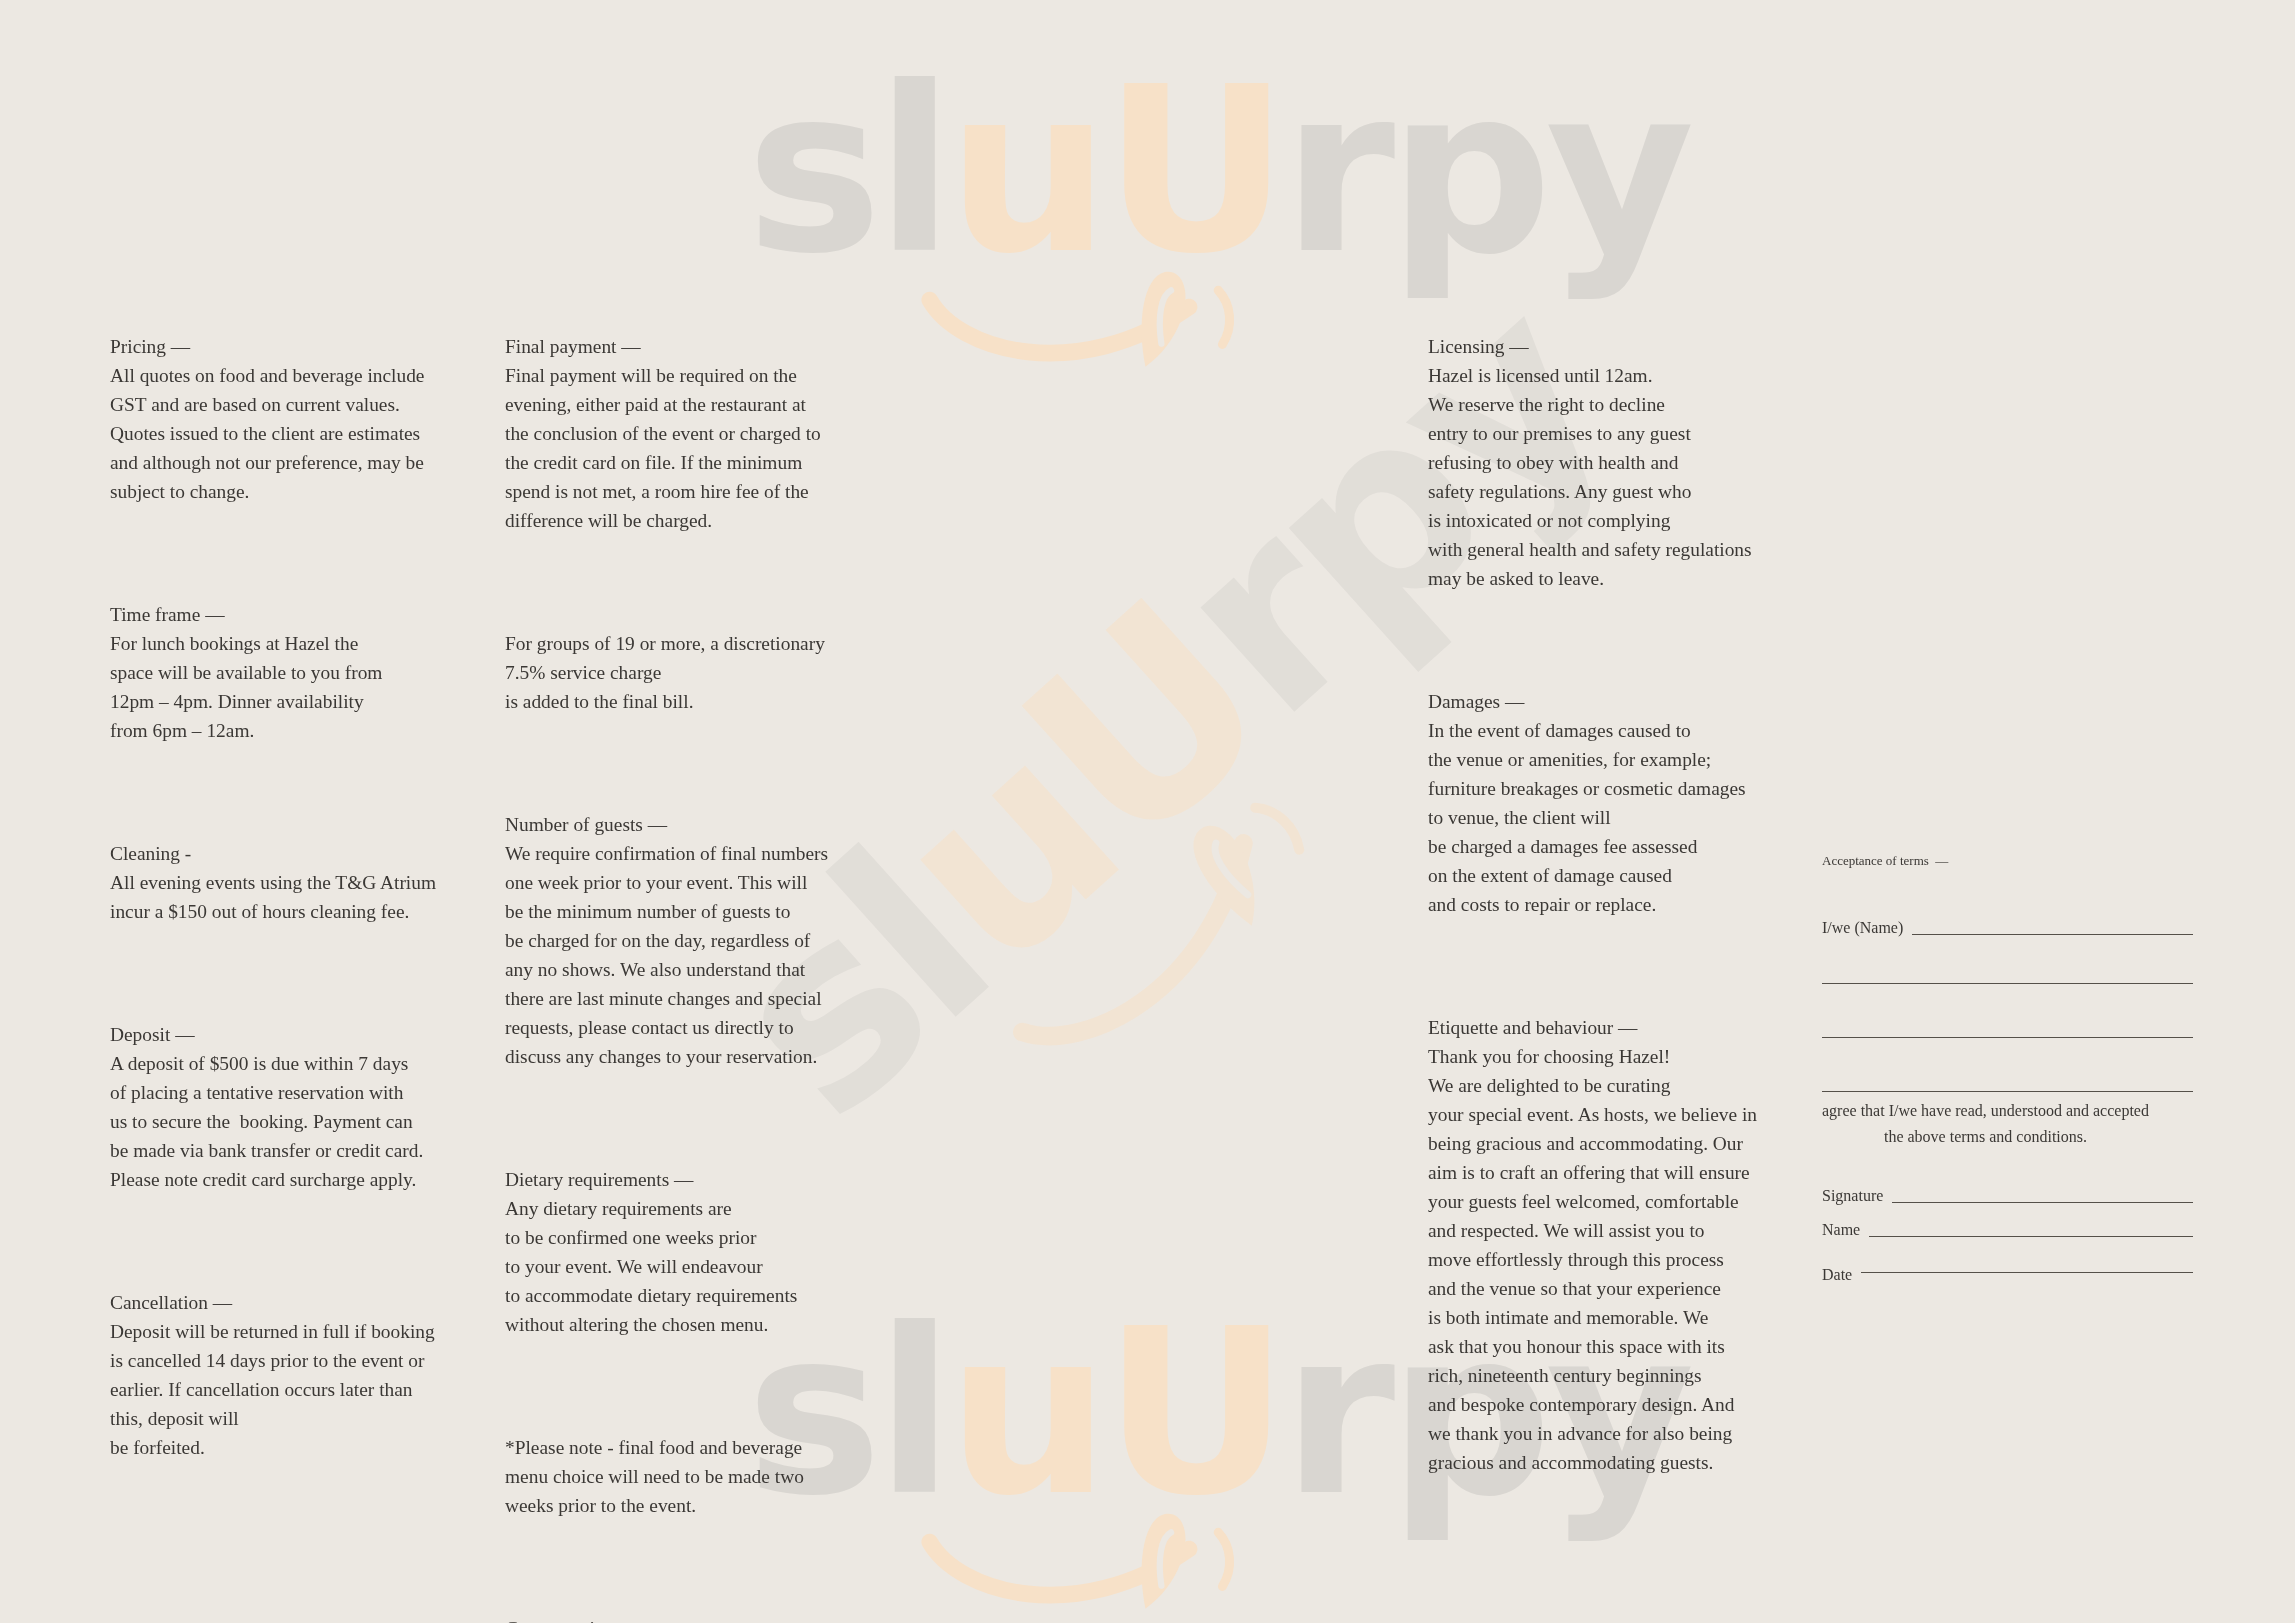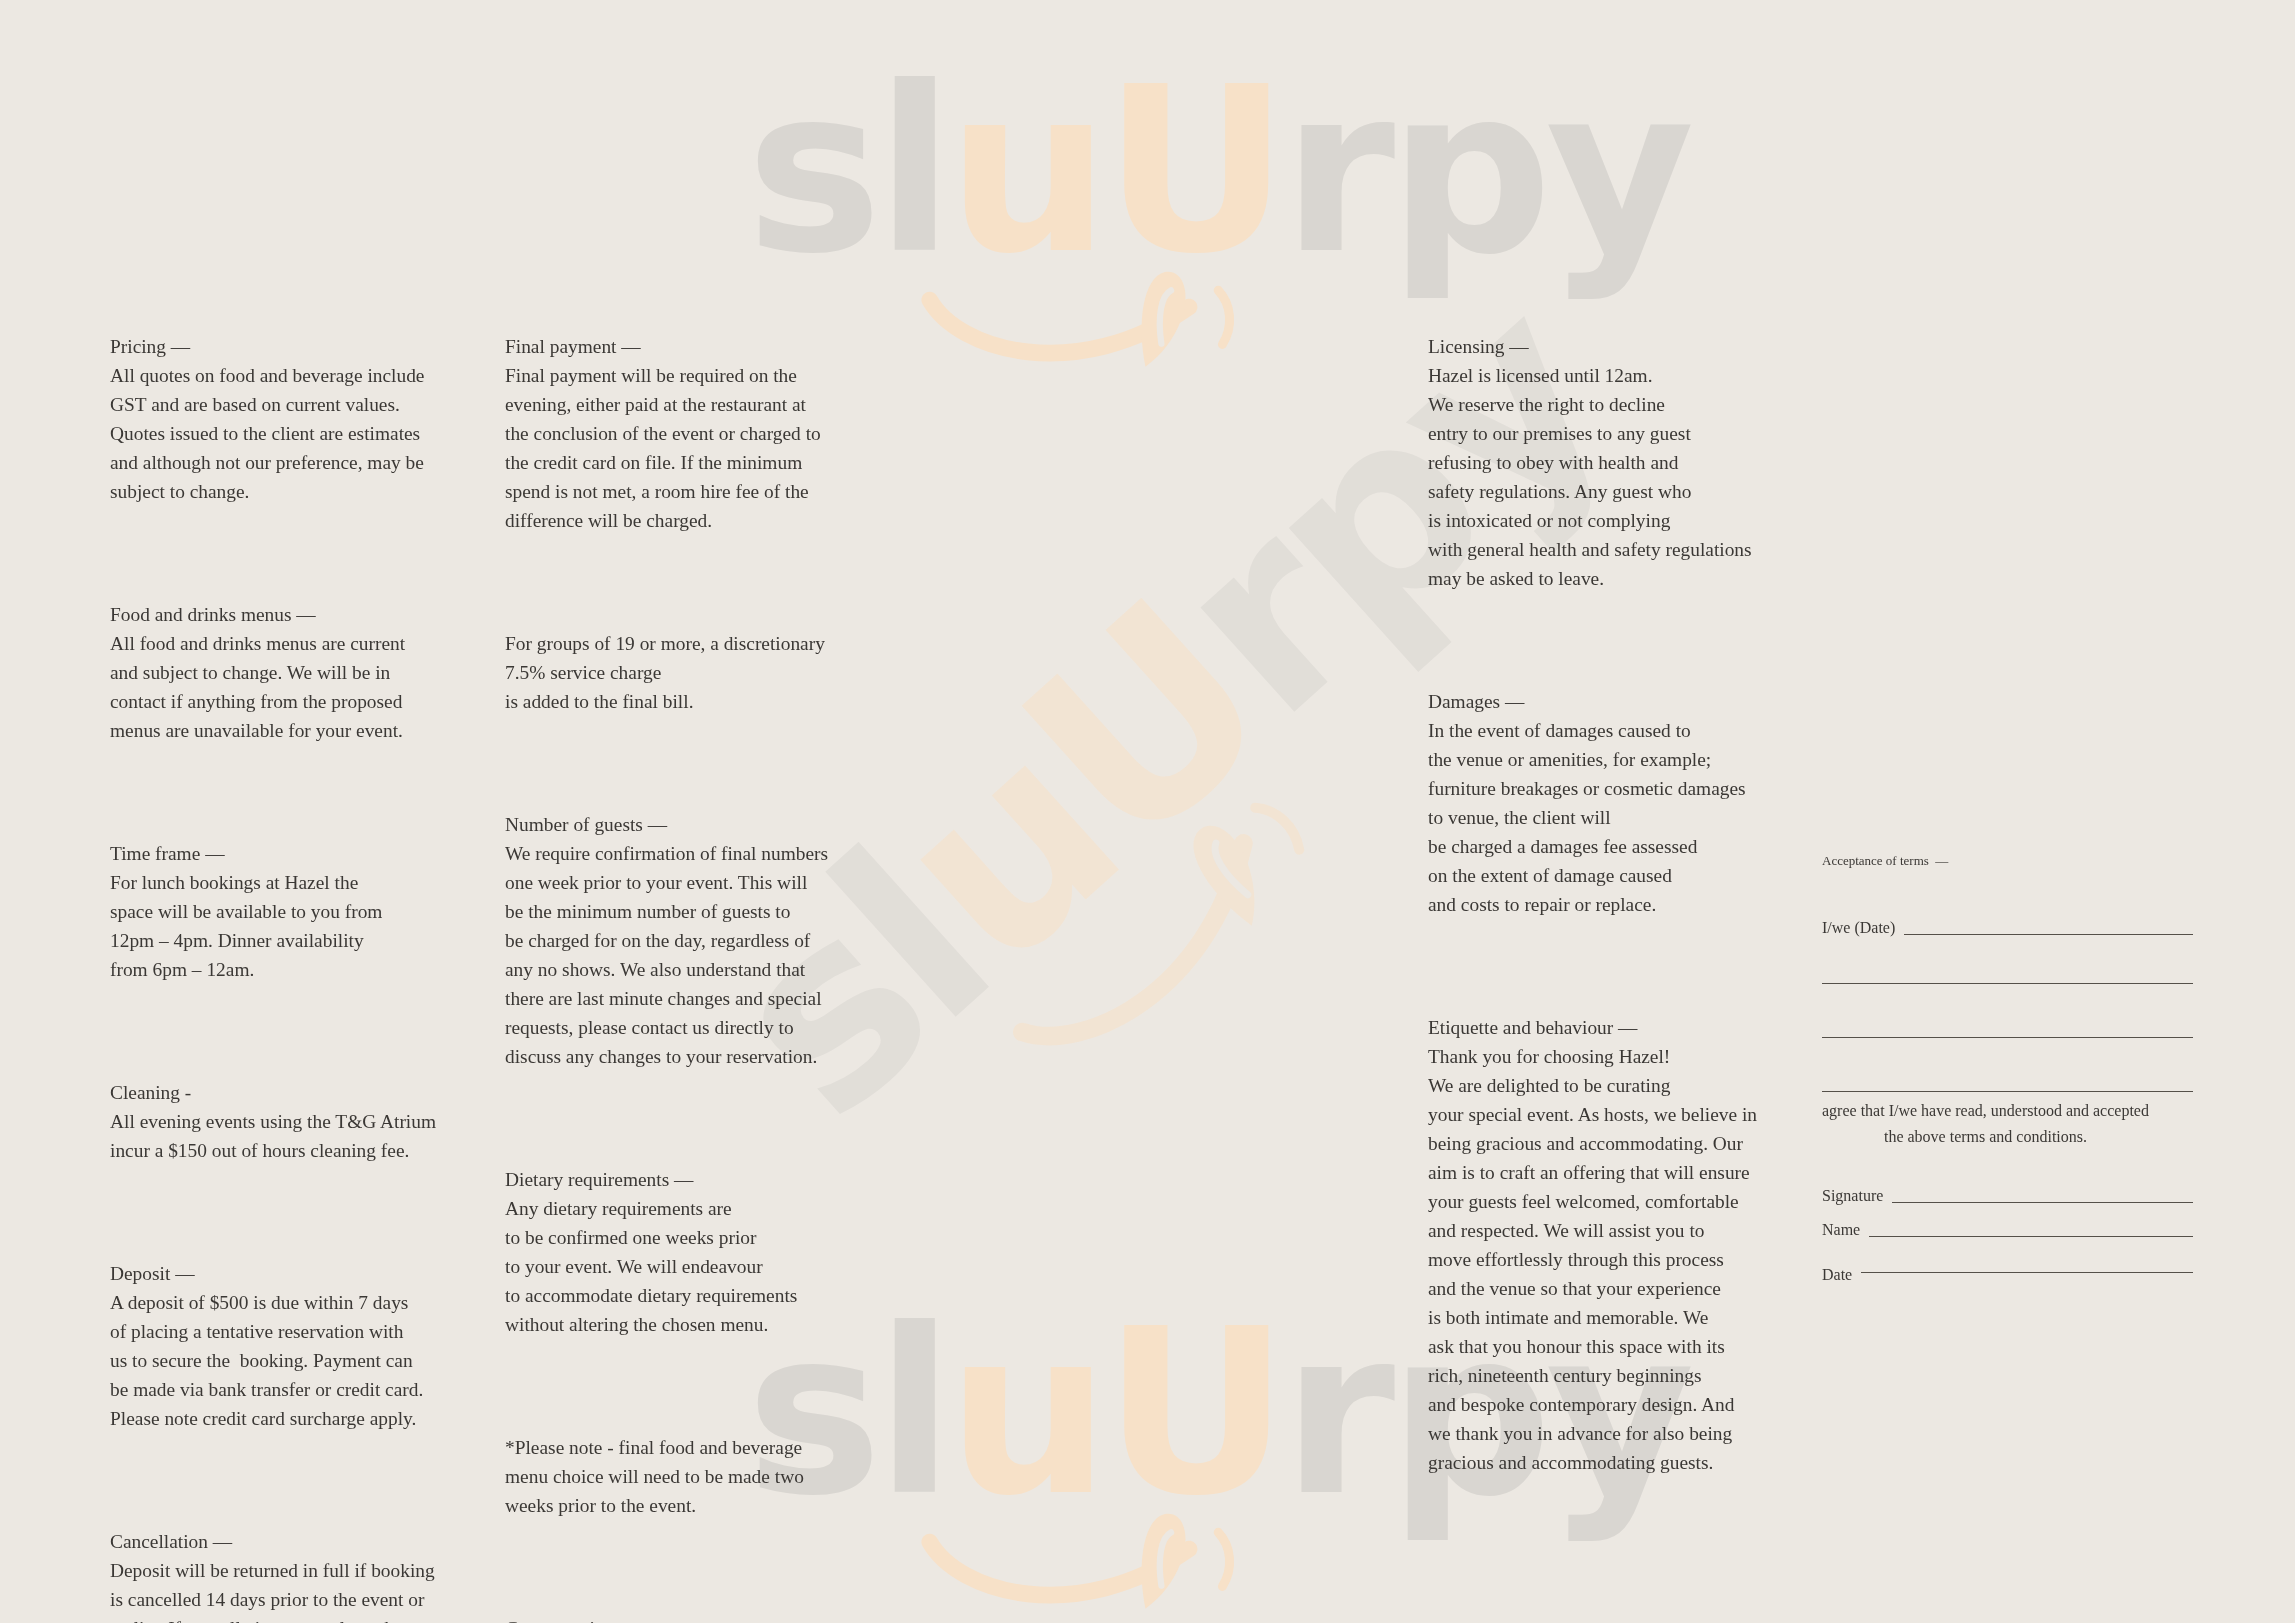--- a/index.html
+++ b/index.html
@@ -111,25 +111,20 @@
     </svg>
   </div>
 
   <div class="col col1">
     <p>Pricing —
 All quotes on food and beverage include
 GST and are based on current values.
 Quotes issued to the client are estimates
 and although not our preference, may be
 subject to change.</p>
-    <p>Food and drinks menus —
-All food and drinks menus are current
-and subject to change. We will be in
-contact if anything from the proposed
-menus are unavailable for your event.</p>
     <p>Time frame —
 For lunch bookings at Hazel the
 space will be available to you from
 12pm – 4pm. Dinner availability
 from 6pm – 12am.</p>
     <p>Cleaning -
 All evening events using the T&amp;G Atrium
 incur a $150 out of hours cleaning fee.</p>
     <p>Deposit —
 A deposit of $500 is due within 7 days
@@ -217,21 +212,21 @@
 rich, nineteenth century beginnings
 and bespoke contemporary design. And
 we thank you in advance for also being
 gracious and accommodating guests.</p>
   </div>
 
   <div class="acceptance">
     <div class="acceptance-heading">Acceptance of terms  —</div>
 
     <div class="field-row iwe-row">
-      <span class="field-label">I/we (Date)</span>
+      <span class="field-label">I/we (Name)</span>
       <span class="field-line"></span>
     </div>
 
     <div class="blank-line bl1"></div>
     <div class="blank-line bl2"></div>
     <div class="blank-line bl3"></div>
 
     <div class="agree">agree that I/we have read, understood and accepted
 the above terms and conditions.</div>
 

